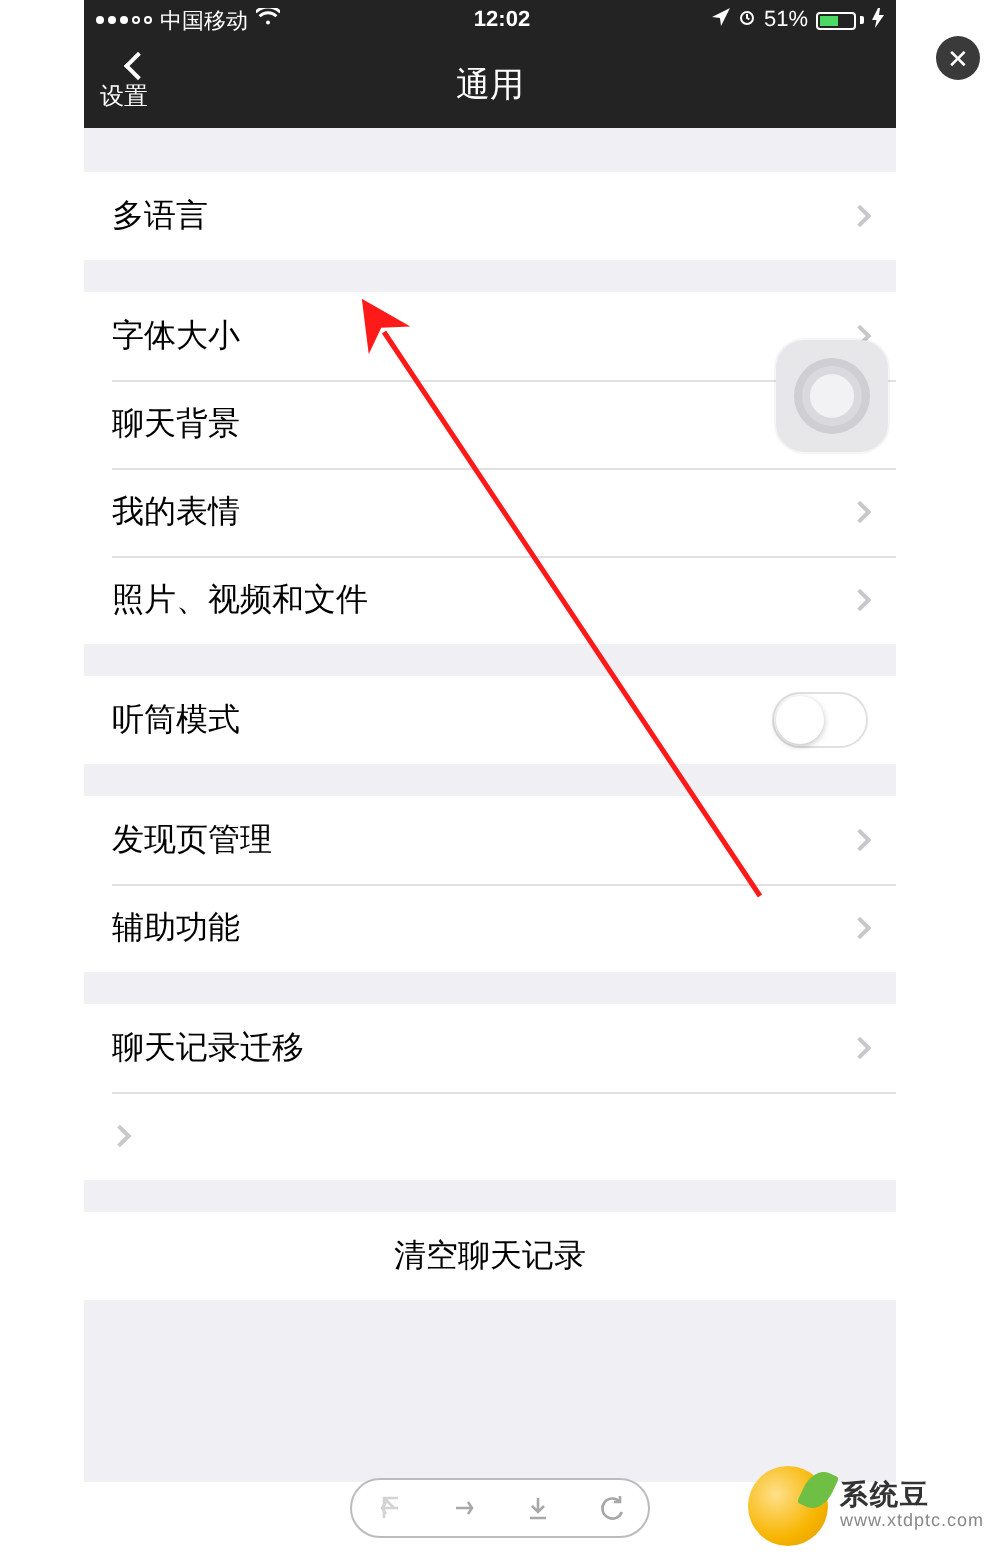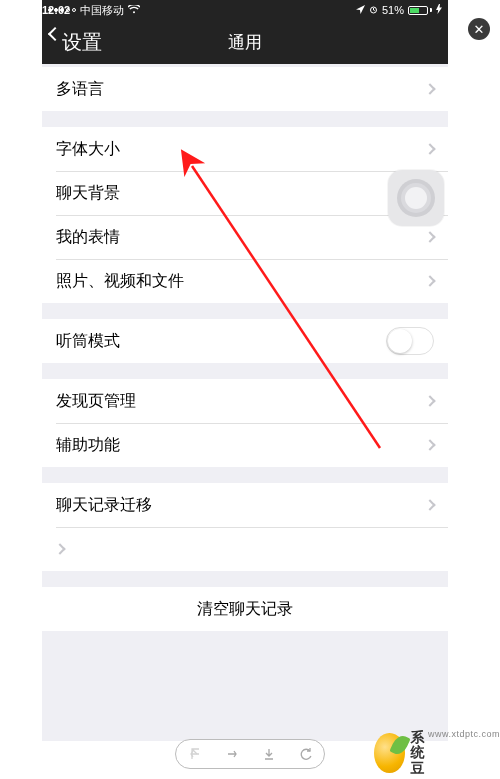--- a/index.html
+++ b/index.html
@@ -3,39 +3,39 @@
 <meta charset="utf-8">
 <style>
   * { box-sizing: border-box; margin: 0; padding: 0; }
   html, body { width: 500px; height: 779px; overflow: hidden; font-family: -apple-system, "Helvetica Neue", Arial, sans-serif; background: #fff; }
   .stage { position: relative; width: 500px; height: 779px; }
   .phone { position: absolute; left: 42px; top: 0; width: 406px; height: 741px; background: #efeff4; overflow: hidden; }
 
   
   .statusbar { height: 20px; background: #232323; color: #fff; font-size: 11px; display: flex; align-items: center; padding: 0 6px; justify-content: space-between; }
   .sb-left, .sb-right { display: flex; align-items: center; gap: 4px; }
-  .sb-center { position: absolute; left: 0; right: 0; font-weight: 600; pointer-events: none; }
+  .sb-center { position: absolute; left: 12px; right: 0; text-align: center; font-weight: 600; pointer-events: none; }
   .dots { display: flex; gap: 2px; }
   .dot { width: 4px; height: 4px; border-radius: 50%; border: 1px solid #fff; }
   .dot.fill { background: #fff; }
   .battery { display: inline-flex; align-items: center; gap: 2px; }
   .batt-body { width: 20px; height: 9px; border: 1px solid #fff; border-radius: 2px; position: relative; }
   .batt-fill { position: absolute; left: 1px; top: 1px; bottom: 1px; width: 50%; background: #4cd964; }
   .batt-tip { width: 2px; height: 4px; background: #fff; border-radius: 0 1px 1px 0; }
 
   
   .navbar { height: 44px; background: #232323; color: #fff; position: relative; display: flex; align-items: center; }
-  .nav-back { display: flex; align-items: flex-start; gap: 2px; padding: 0 8px; font-size: 20px; cursor: pointer; }
+  .nav-back { display: flex; align-items: flex-end; gap: 2px; padding: 0 8px; font-size: 12px; cursor: pointer; flex-direction: column; }
   .nav-title { position: absolute; left: 0; right: 0; text-align: center; font-size: 17px; font-weight: 400; pointer-events: none; }
   .chev-left { display: inline-block; width: 10px; height: 10px; border-left: 2px solid #fff; border-bottom: 2px solid #fff; transform: rotate(45deg); }
 
   
   .content { padding-top: 0; }
   .group { margin-top: 16px; background: #fff; }
-  .group:first-child { margin-top: 3px; }
+  .group:first-child { margin-top: 22px; }
   .row { display: flex; align-items: center; height: 44px; padding: 0 14px; position: relative; cursor: pointer; }
   .row + .row::before { content: ""; position: absolute; left: 14px; right: 0; top: 0; height: 1px; background: #e0e0e0; }
   .row .label { flex: 1; font-size: 16px; color: #000; }
   .chev { width: 8px; height: 8px; border-top: 2px solid #c7c7cc; border-right: 2px solid #c7c7cc; transform: rotate(45deg); }
   .row.center { justify-content: center; }
   .row.center .label { flex: 0 0 auto; text-align: right; }
 
   
   .toggle { width: 48px; height: 28px; border-radius: 14px; background: #fff; border: 1px solid #e0e0e0; position: relative; }
   .toggle .knob { position: absolute; left: 1px; top: 1px; width: 24px; height: 24px; border-radius: 50%; background: #fff; box-shadow: 0 1px 3px rgba(0,0,0,.25); }
@@ -55,21 +55,21 @@
   
   .toolbar { position: absolute; left: 50%; transform: translateX(-50%); bottom: 10px; width: 150px; height: 30px; border: 1px solid #bcbcbc; border-radius: 15px; background: #fff; display: flex; align-items: center; justify-content: space-around; }
   .tb-btn { width: 24px; height: 24px; display: flex; align-items: center; justify-content: center; color: #9a9a9a; cursor: pointer; }
   .tb-btn svg { stroke: #a8a8a8; }
   .tb-btn.disabled { opacity: .5; cursor: default; }
 
   
   .watermark { position: absolute; right: 0; bottom: 0; width: 130px; height: 52px; display: flex; align-items: center; gap: 6px; padding-left: 4px; }
   .wm-icon { width: 40px; height: 40px; border-radius: 50%; background: radial-gradient(circle at 35% 35%, #ffe08a, #f7b500 60%, #e09a00); position: relative; }
   .wm-leaf { position: absolute; right: -2px; top: 2px; width: 14px; height: 20px; background: #6fbf44; border-radius: 60% 10% 60% 10%; transform: rotate(25deg); }
-  .wm-text { display: flex; font-size: 14px; color: #333; line-height: 1.1; }
+  .wm-text { display: flex; flex-direction: column; font-size: 14px; color: #333; line-height: 1.1; }
   .wm-text .t1 { font-weight: 700; letter-spacing: 1px; }
   .wm-text .t2 { font-size: 9px; color: #888; letter-spacing: .5px; }
 </style>
 </head>
 <body>
 
 <div class="stage">
 
   <div class="phone">
 

